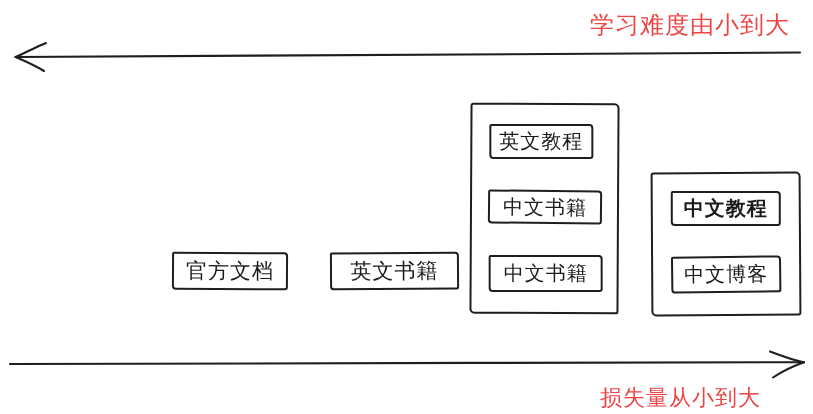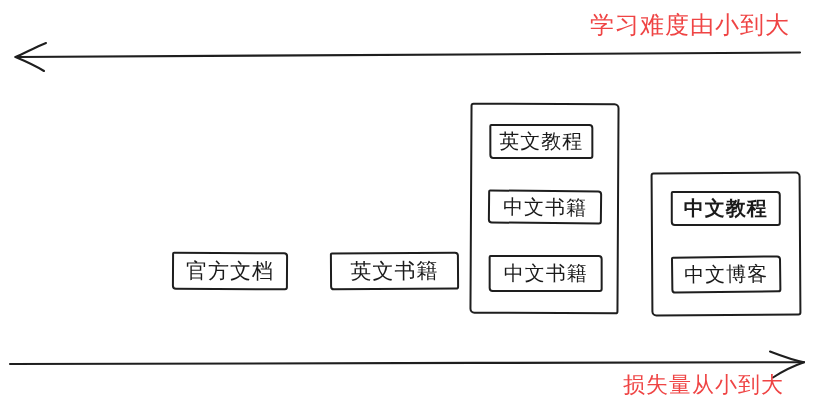--- a/index.html
+++ b/index.html
@@ -21,23 +21,22 @@
     text-align: right;
     color: #ef4444;
     letter-spacing: 1px;
     white-space: nowrap;
   }
   #top-axis-label {
     left: 0; top: 9; top: 9px; width: 790px;
     font-size: 24px;
   }
   #bottom-axis-label {
-    left: 0; top: 370px; width: 761px;
+    left: 0; top: 383px; width: 761px;
     font-size: 22px;
-    margin-left: 23px;
   }
   .arrow-svg { position: absolute; left: 0; display: block; }
   #top-arrow { top: 40px; }
   #bottom-arrow { top: 345px; }
   .arrow-svg path {
     fill: none;
     stroke: var(--stroke);
     stroke-width: 2.1;
     stroke-linecap: round;
     stroke-linejoin: round;

